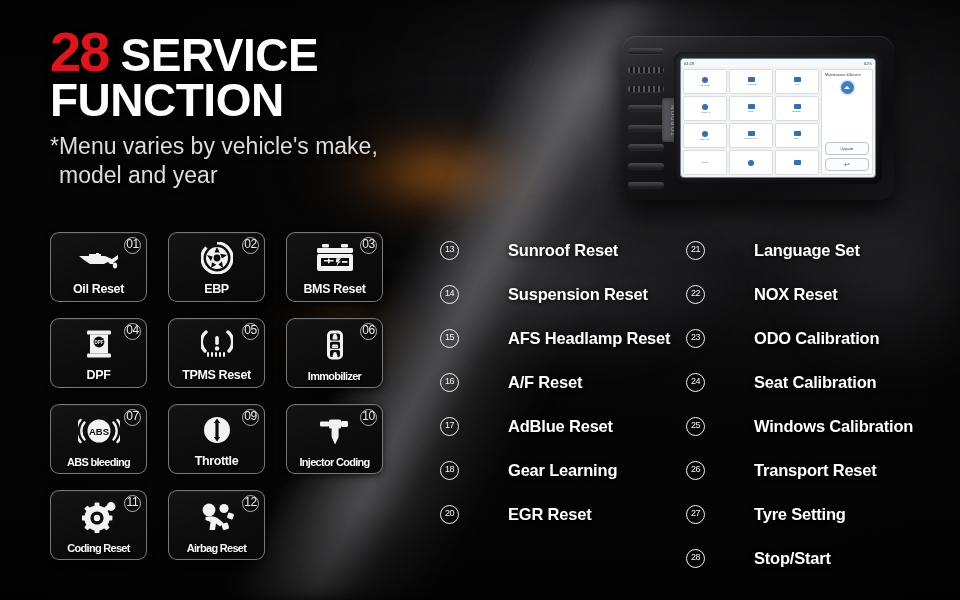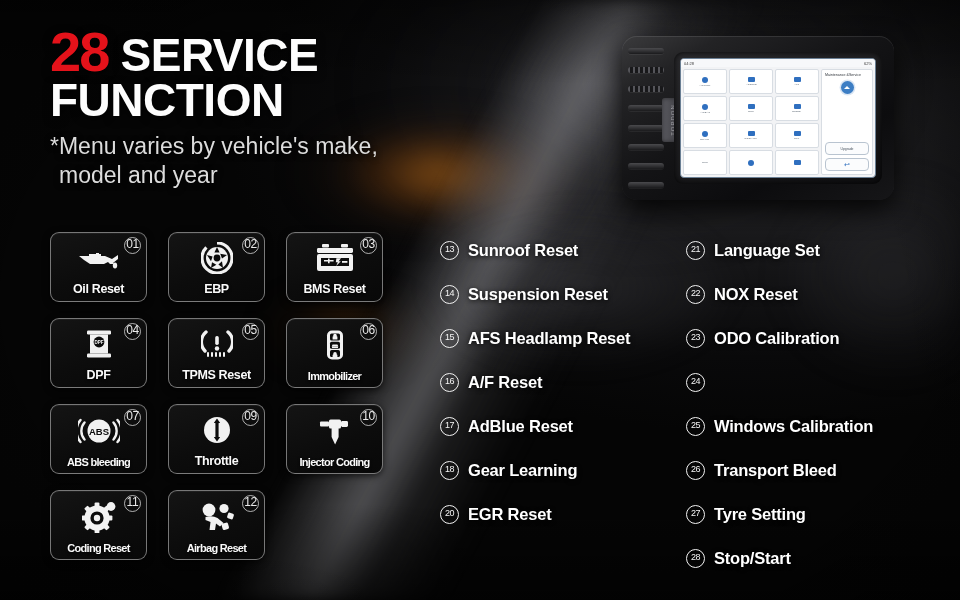--- a/index.html
+++ b/index.html
@@ -172,20 +172,21 @@
     letter-spacing: -0.4px;
     text-shadow: none;
   }
   .list-label {
     color: #ffffff;
     font-size: 16.5px;
     font-weight: bold;
     letter-spacing: -0.2px;
     white-space: nowrap;
     text-shadow: 0 1px 5px rgba(0,0,0,0.95);
+    margin-left: 40px;
   }
 
   
   .device {
     position: absolute;
     left: 622px; top: 36px;
     width: 272px; height: 164px;
     z-index: 5;
   }
   .device-body {
@@ -576,28 +577,29 @@
     <div class="list-item">
       <span class="num-circle">22</span>
       <span class="list-label">NOX  Reset</span>
     </div>
     <div class="list-item">
       <span class="num-circle">23</span>
       <span class="list-label">ODO Calibration</span>
     </div>
     <div class="list-item">
       <span class="num-circle">24</span>
+      <span class="list-label">Seat Calibration</span>
     </div>
     <div class="list-item">
       <span class="num-circle">25</span>
       <span class="list-label">Windows Calibration</span>
     </div>
     <div class="list-item">
       <span class="num-circle">26</span>
-      <span class="list-label">Transport Bleed</span>
+      <span class="list-label">Transport Reset</span>
     </div>
     <div class="list-item">
       <span class="num-circle">27</span>
       <span class="list-label">Tyre Setting</span>
     </div>
     <div class="list-item">
       <span class="num-circle">28</span>
       <span class="list-label">Stop/Start</span>
     </div>
   </div>

